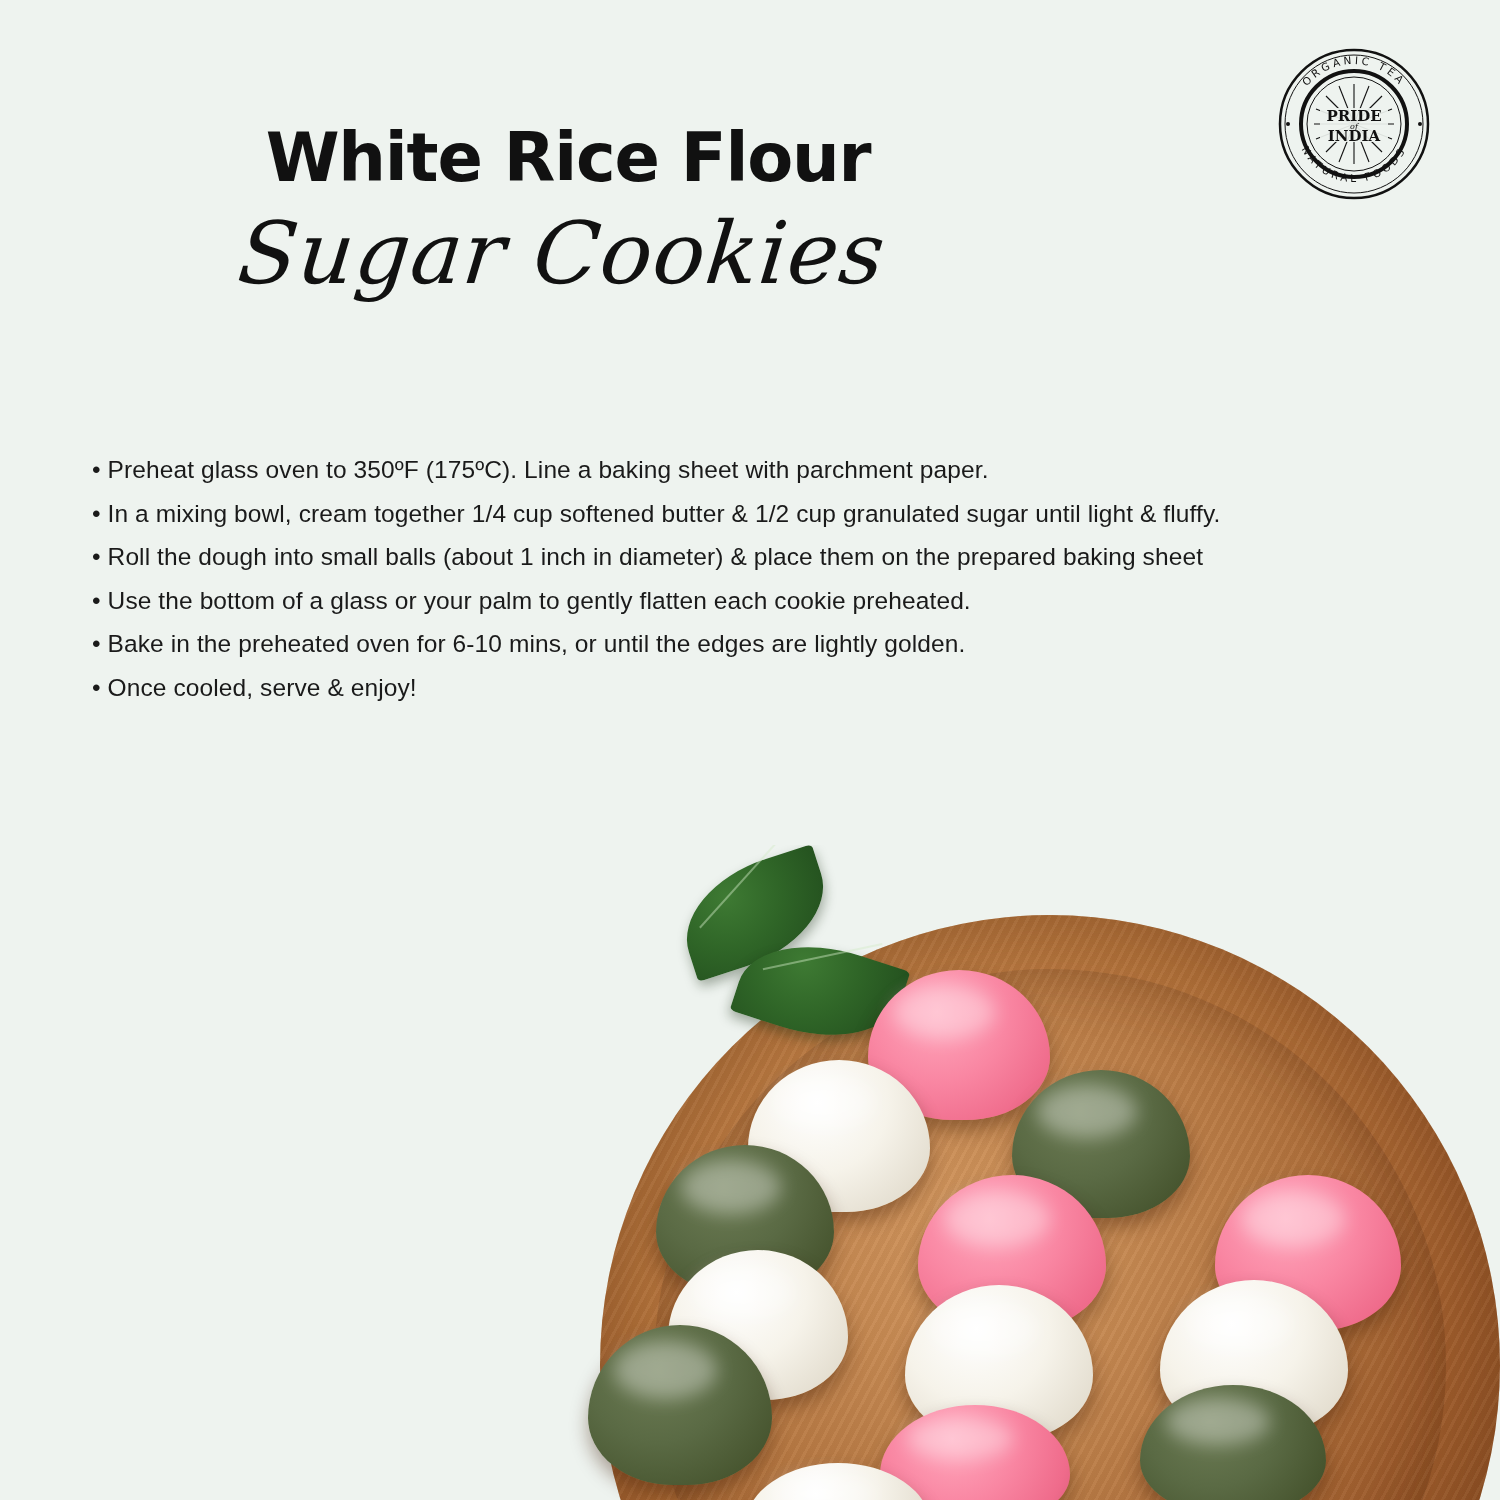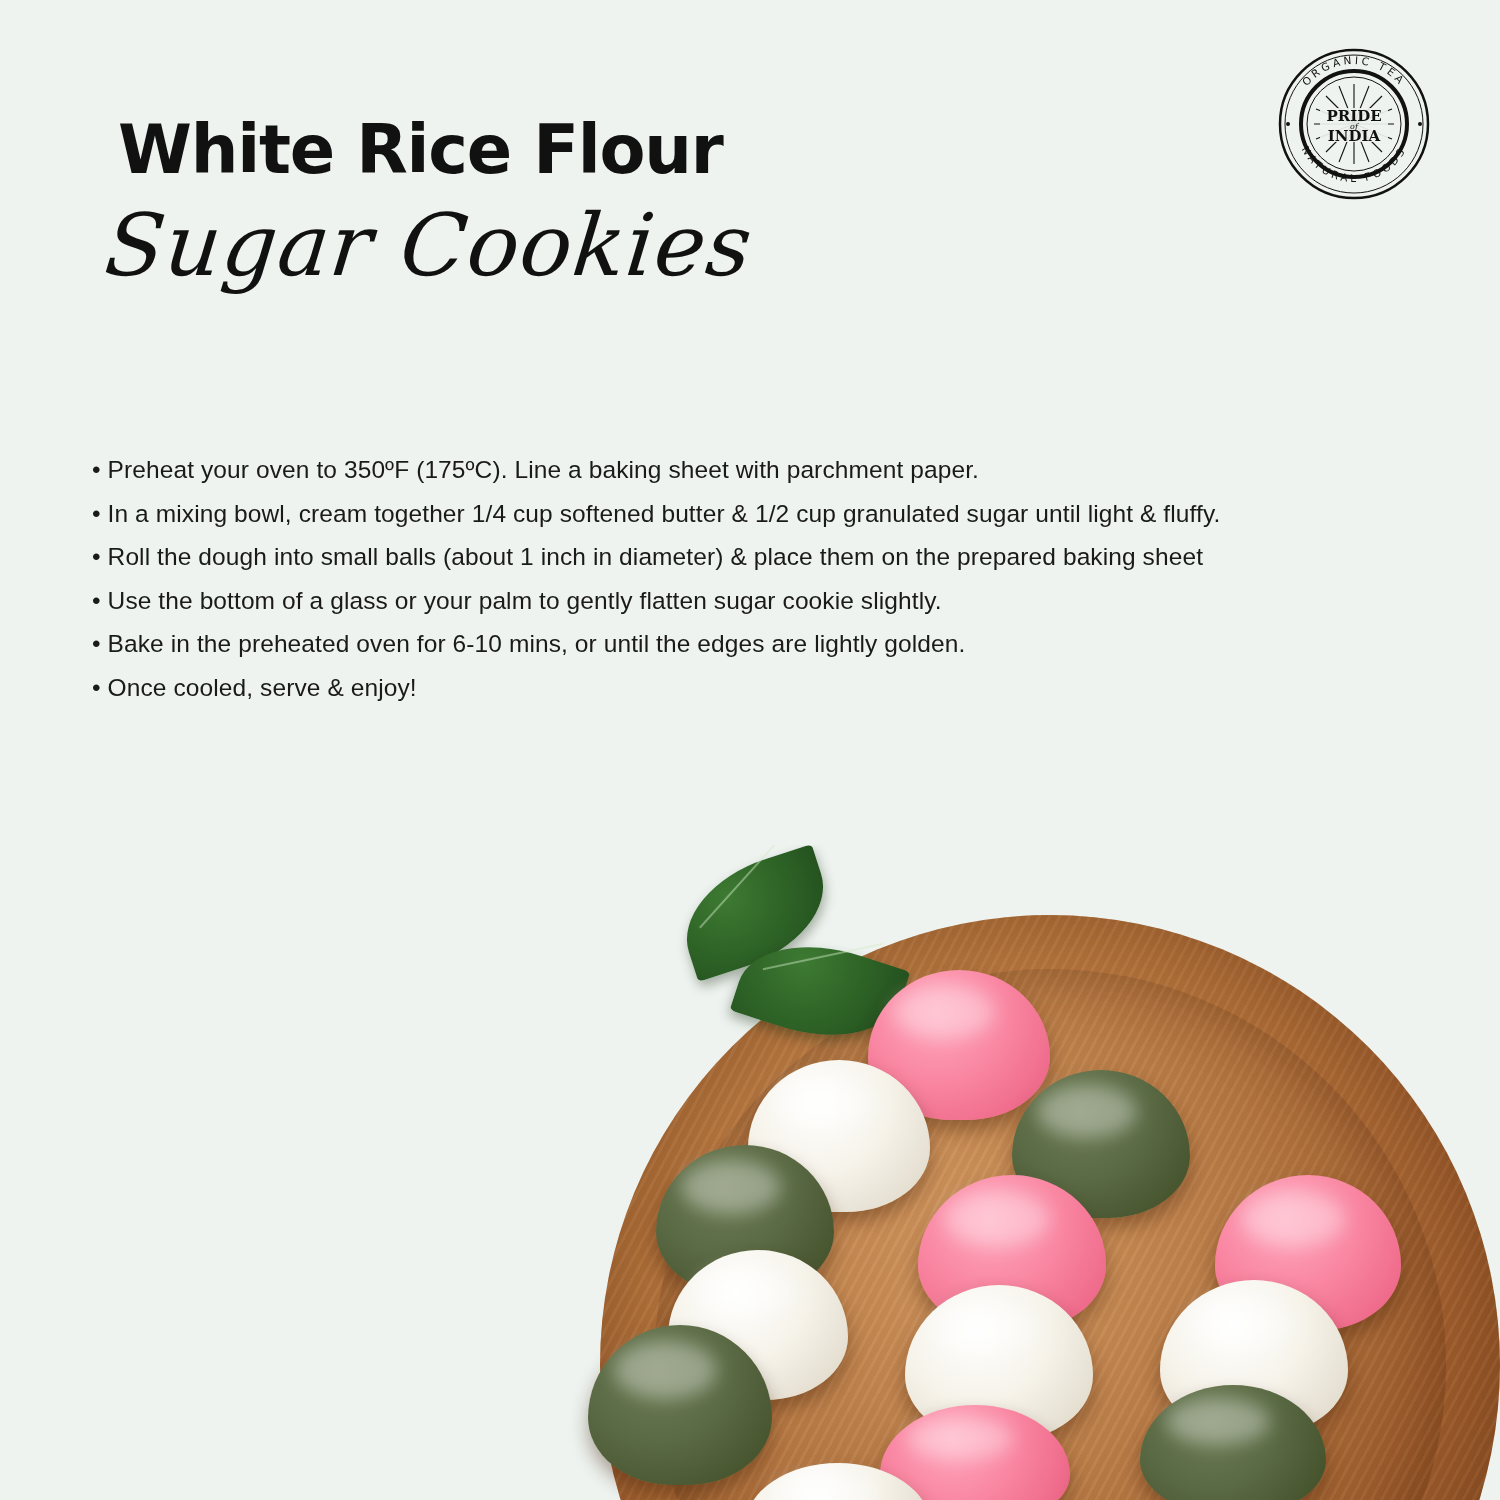--- a/index.html
+++ b/index.html
@@ -24,22 +24,23 @@
     right: 58px;
     width: 176px;
     height: 176px;
   }
   .logo svg { display: block; width: 176px; height: 176px; }
 
   
   .title-block {
     position: absolute;
     left: 118px;
-    top: 116px;
+    top: 124px;
     width: 900px;
+    text-align: center;
   }
   .title-main {
     font-family: "DejaVu Sans", sans-serif;
     font-weight: bold;
     font-size: 67px;
     letter-spacing: -1.2px;
     color: #111111;
     line-height: 1.04;
   }
   .title-script {
@@ -187,24 +188,24 @@
       <circle cx="154" cy="88" r="2" fill="#111"></circle>
     </svg>
   </div>
 
   <div class="title-block">
     <div class="title-main">White Rice Flour</div>
     <div class="title-script">Sugar Cookies</div>
   </div>
 
   <div class="steps">
-    <div class="step">• Preheat your oven to 350ºF (175ºC). Line a baking sheet with parchment paper.</div>
+    <div class="step">• Preheat glass oven to 350ºF (175ºC). Line a baking sheet with parchment paper.</div>
     <div class="step">• In a mixing bowl, cream together 1/4 cup softened butter &amp; 1/2 cup granulated sugar until light &amp; fluffy.</div>
     <div class="step">• Roll the dough into small balls (about 1 inch in diameter) &amp; place them on the prepared baking sheet</div>
-    <div class="step">• Use the bottom of a glass or your palm to gently flatten sugar cookie slightly.</div>
+    <div class="step">• Use the bottom of a glass or your palm to gently flatten each cookie preheated.</div>
     <div class="step">• Bake in the preheated oven for 6-10 mins, or until the edges are lightly golden.</div>
     <div class="step">• Once cooled, serve &amp; enjoy!</div>
   </div>
 
   <div class="photo">
     <div class="plate">
       <div class="plate-inner"></div>
     </div>
 
     <div class="leaf" style="left:120px; top:20px; width:150px; height:96px; transform:rotate(-18deg);"></div>

